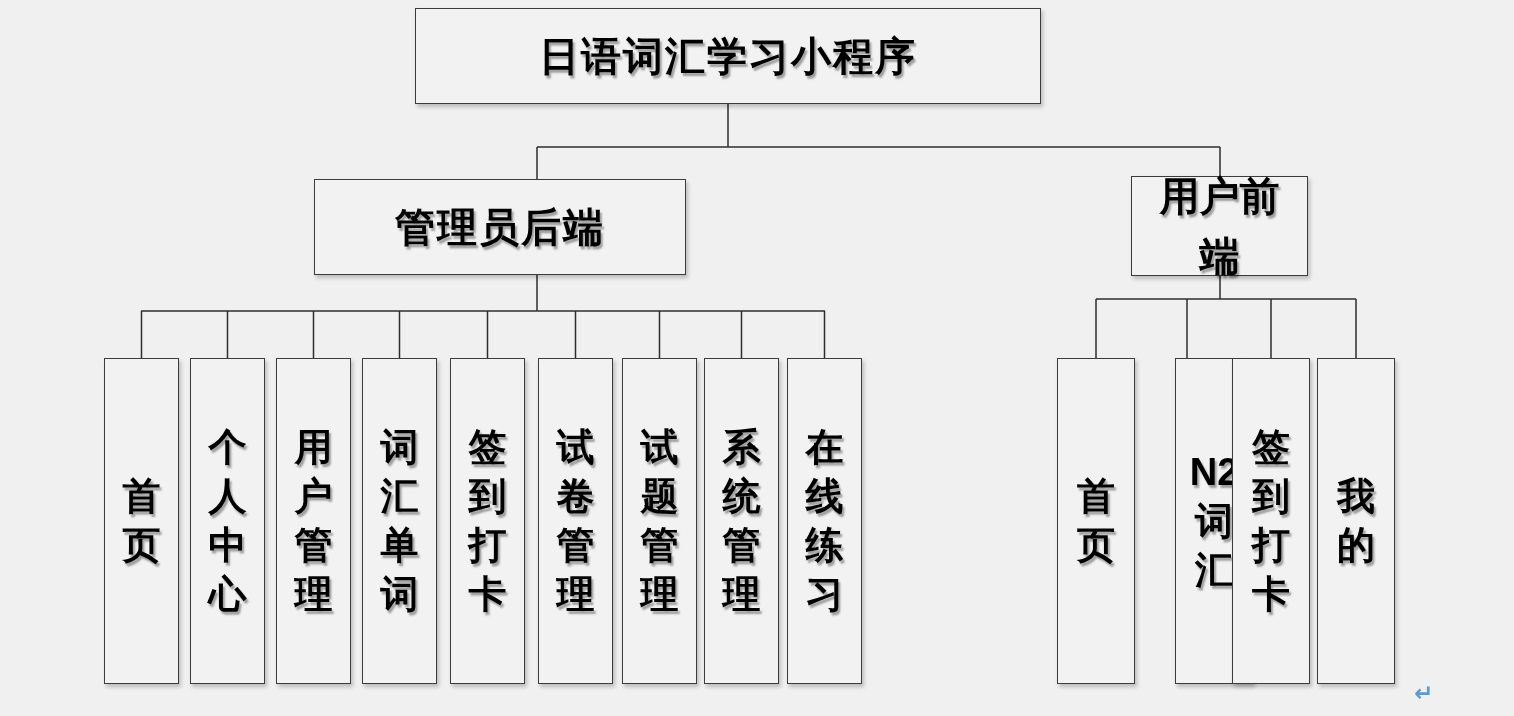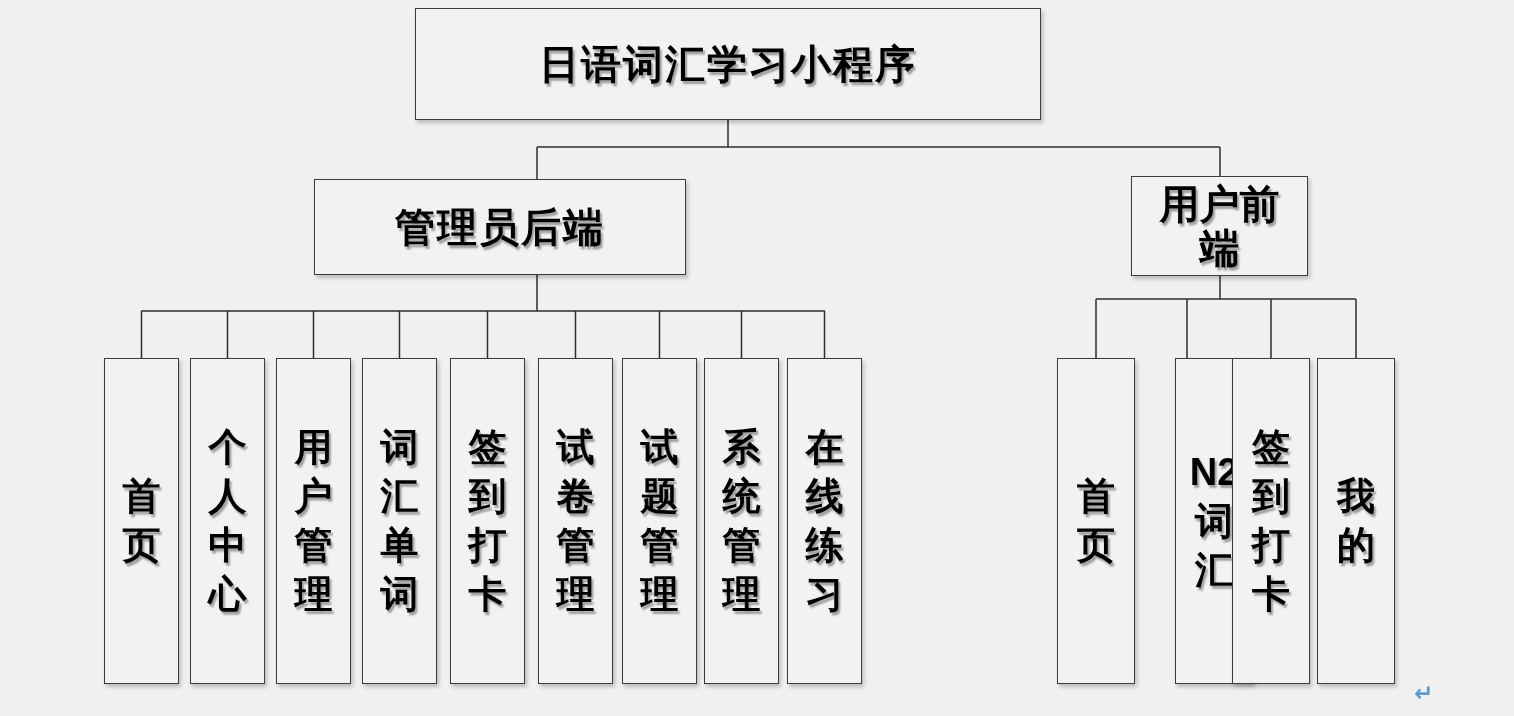--- a/index.html
+++ b/index.html
@@ -33,35 +33,35 @@
     justify-content: center;
     color: #000;
     font-weight: bold;
     text-align: center;
   }
   .box .lbl {
     text-shadow: 2px 3px 2px rgba(0,0,0,0.35);
   }
   .root-box {
     left: 415px; top: 8px;
-    width: 626px; height: 112px;
+    width: 626px; height: 96px;
     font-size: 40px;
     letter-spacing: 2px;
   }
   .branch-left {
     left: 314px; top: 179px;
     width: 372px; height: 96px;
     font-size: 40px;
     letter-spacing: 2px;
   }
   .branch-right {
     left: 1131px; top: 176px;
     width: 177px; height: 100px;
     font-size: 40px;
-    line-height: 44px;
+    line-height: 60px;
     padding: 0 8px;
   }
   .leaf {
     top: 358px;
     height: 326px;
     width: 75px;
     font-size: 38px;
     line-height: 49px;
   }
   .leaf-r { width: 78px; }

